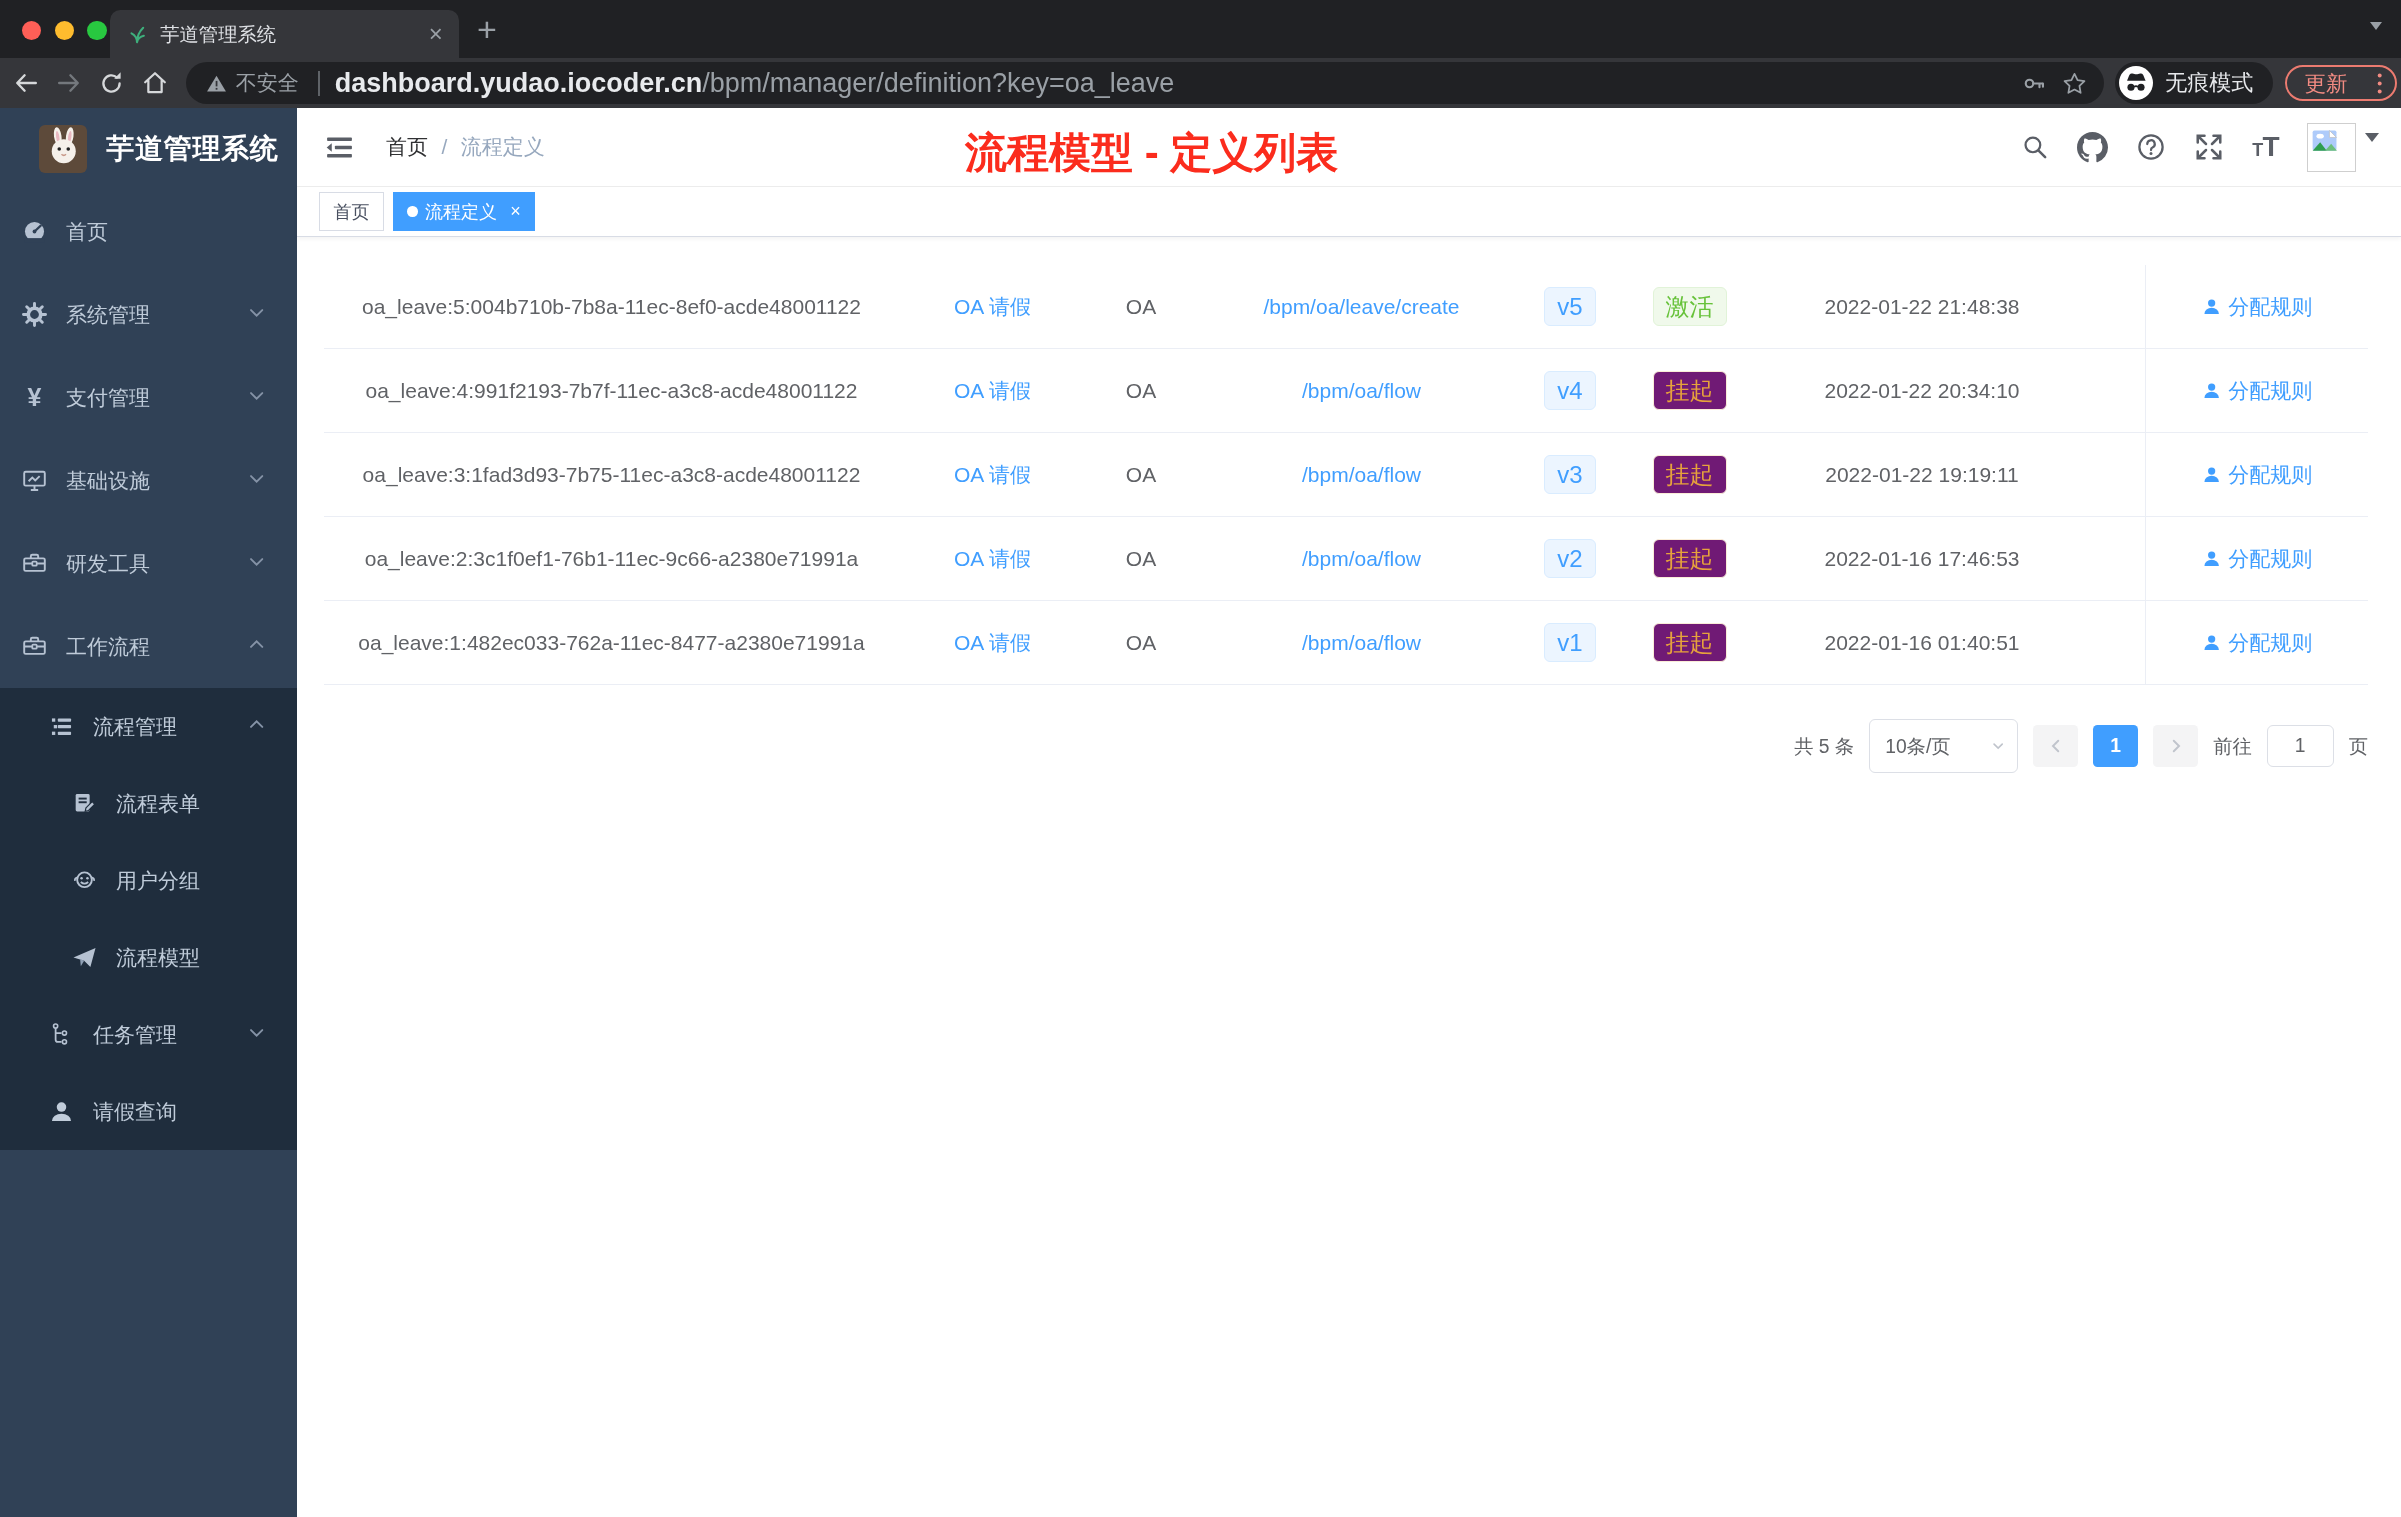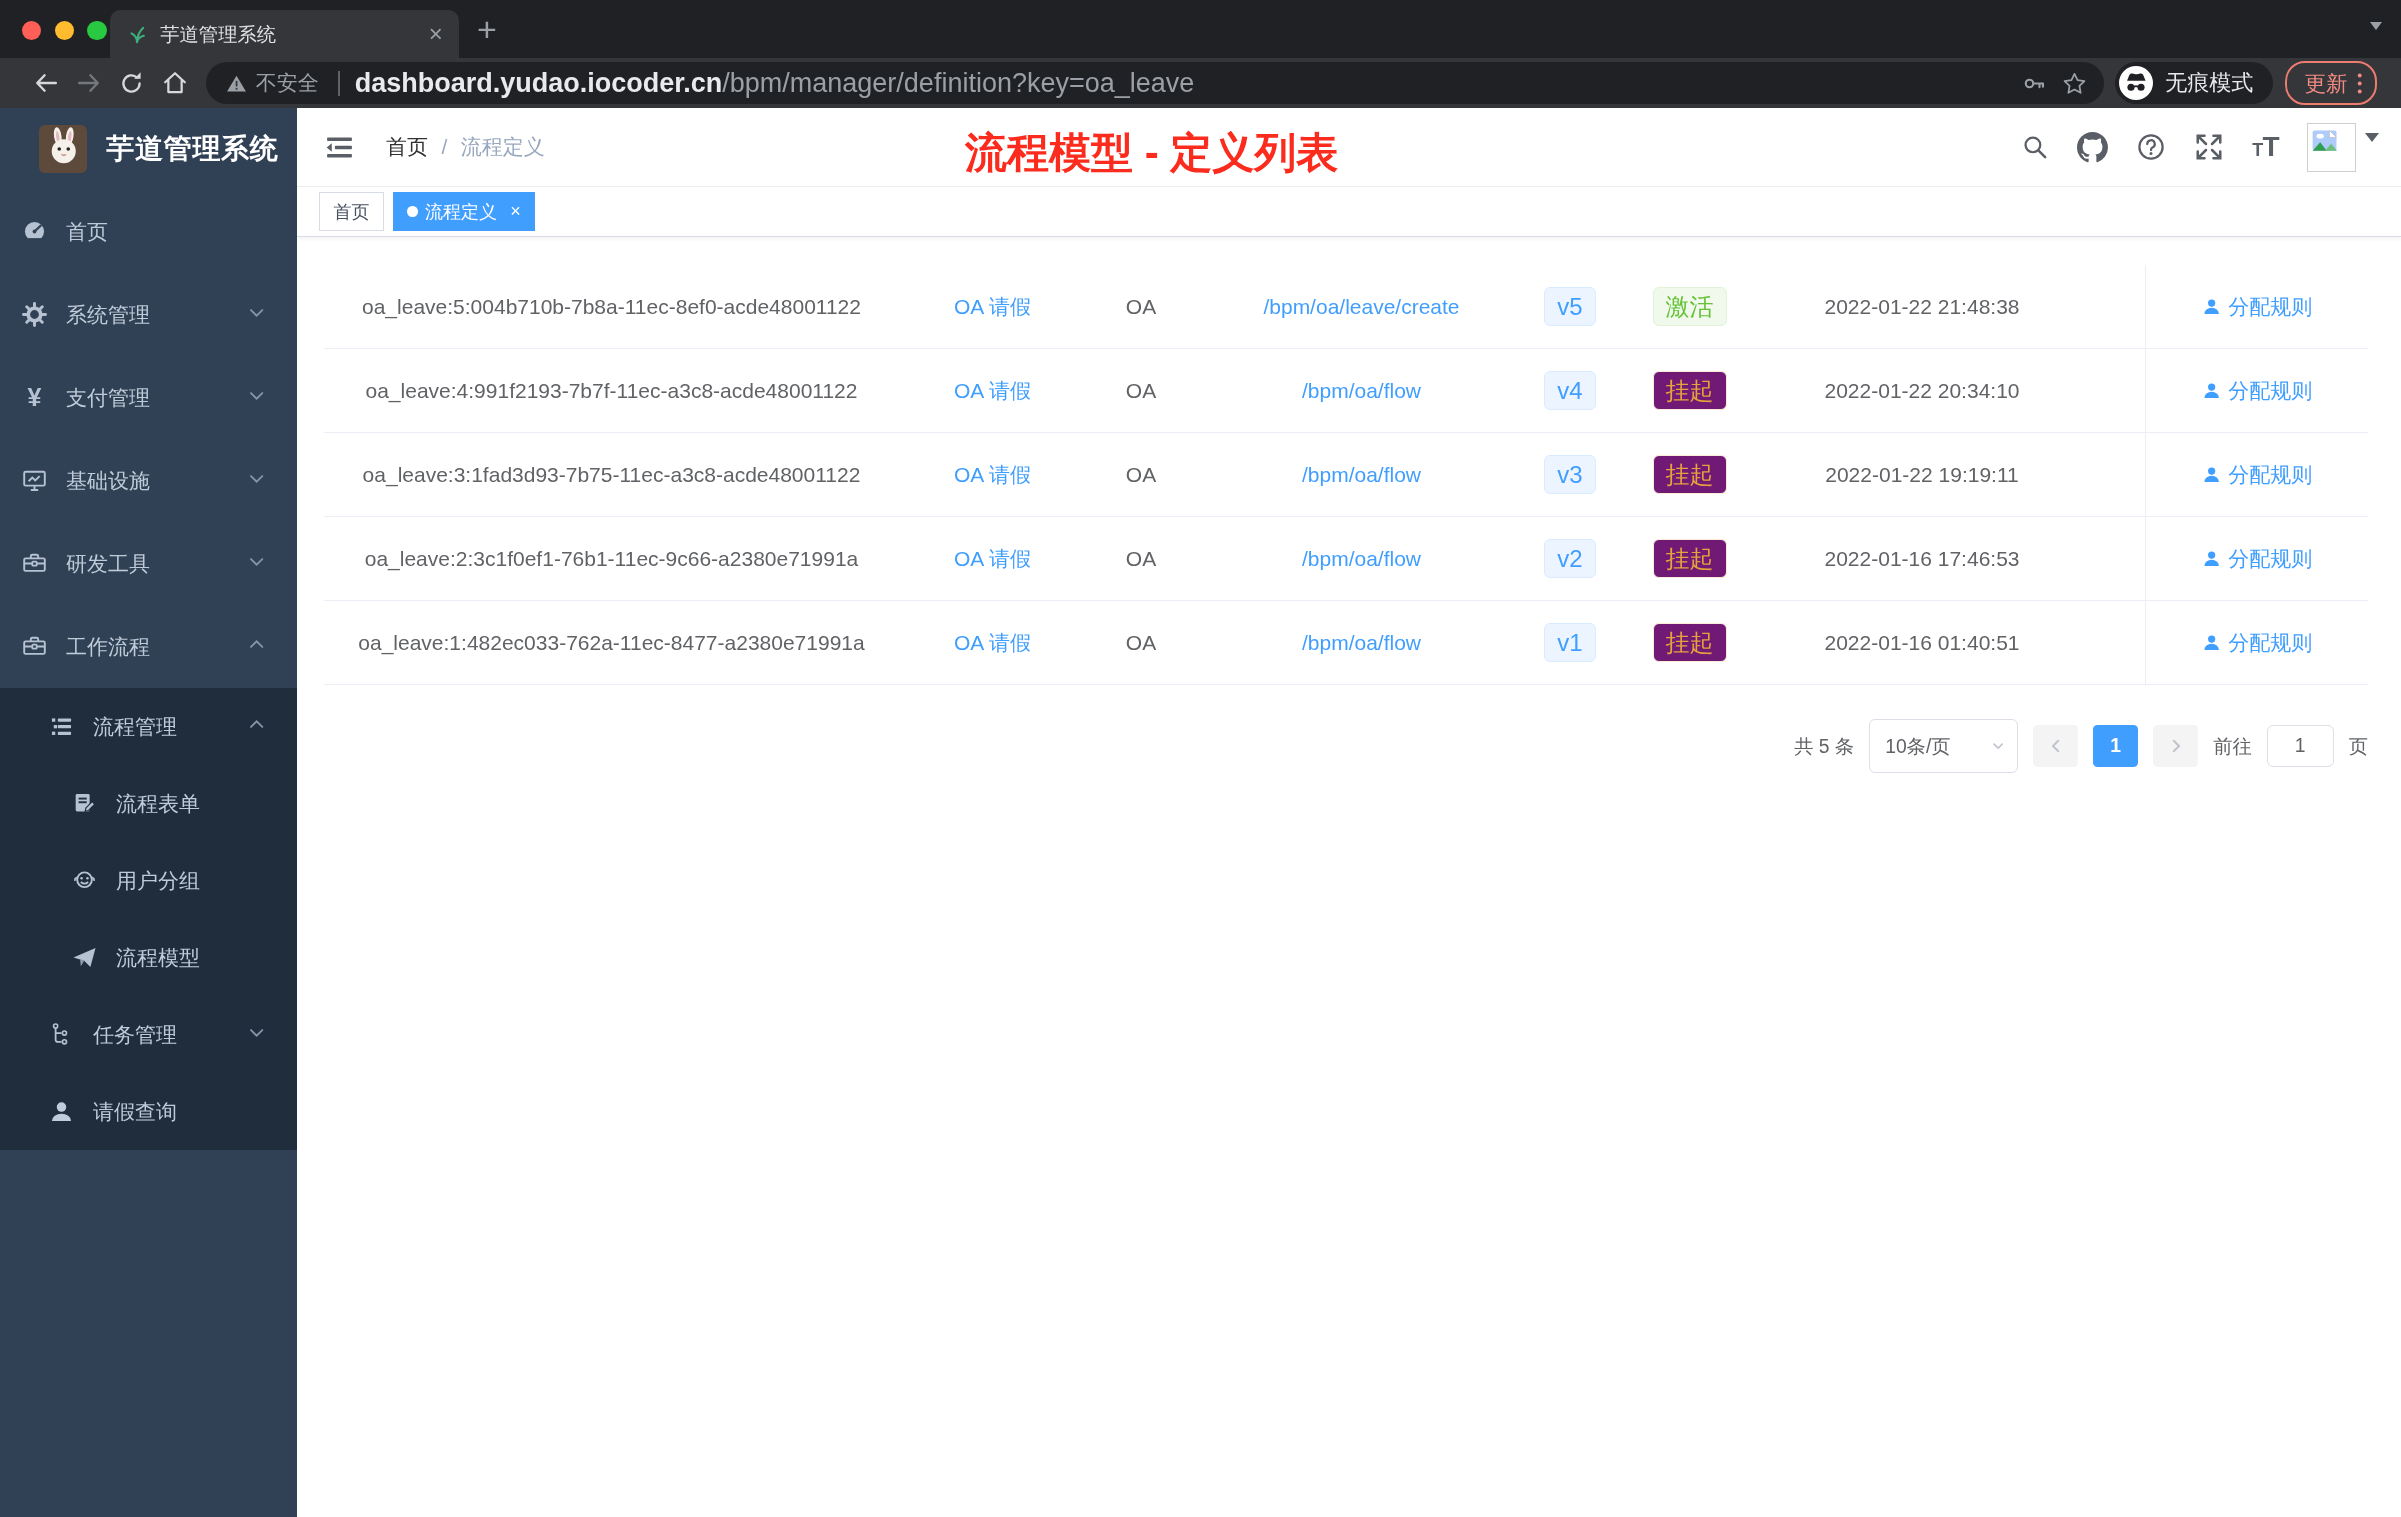--- a/index.html
+++ b/index.html
@@ -10,31 +10,31 @@
   .tabstrip{height:58px;background:#202124;position:relative}
   .traffic{position:absolute;left:22px;top:21px;display:flex;gap:13.4px}
   .traffic span{width:19.3px;height:19.3px;border-radius:50%;display:block}
   .tl-red{background:#ff5f57}.tl-yellow{background:#febc2e}.tl-green{background:#28c840}
   .btab{position:absolute;left:110px;top:10.4px;width:349px;height:48px;background:#35363a;border-radius:10.4px 10.4px 0 0;display:flex;align-items:center;padding:0 16.3px;color:#dfe1e5;font-size:19.3px}
   .btab .fav{margin-right:12px;flex-shrink:0}
   .btab .bclose{margin-left:auto;color:#9aa0a6;font-size:24px;line-height:1}
   .newtab{position:absolute;left:477px;top:10.4px;color:#9aa0a6;font-size:34px;font-weight:300;line-height:39px}
   .strip-caret{position:absolute;right:19.3px;top:22px;width:0;height:0;border:6.7px solid transparent;border-top:8.2px solid #9aa0a6}
 
-  .toolbar{height:50px;background:#35363a;display:flex;align-items:center;padding:0 24px}
+  .toolbar{height:50px;background:#35363a;display:flex;align-items:center;padding:0 4px}
   .navbtn{width:43px;height:43px;display:flex;align-items:center;justify-content:center;flex-shrink:0}
   .omnibox{height:42px;background:#202124;border-radius:21px;display:flex;align-items:center;padding:0 10.4px 0 19.3px;flex:1;margin:0 10.4px;min-width:0}
   .sec-label{color:#9aa0a6;font-size:21px;margin:0 4.5px 0 9px;flex-shrink:0}
   .omni-div{width:1.5px;height:25px;background:#5f6368;margin:0 15px;flex-shrink:0}
   .url{font-size:27px;white-space:nowrap;overflow:hidden;flex:1}
   .url .host{color:#e8eaed;font-weight:700}
   .url .path{color:#9aa0a6}
   .omni-ic{width:40px;height:40px;display:flex;align-items:center;justify-content:center;flex-shrink:0}
   .incog{height:42px;background:#202124;border-radius:21px;display:flex;align-items:center;gap:12px;padding:0 19.3px 0 4.5px;color:#e8eaed;font-size:22px;flex-shrink:0;margin-right:12px}
-  .updbtn{height:44px;border:2.2px solid #ec7b70;border-radius:20px;color:#f28b82;font-size:21.5px;display:flex;align-items:center;gap:8px;padding:0 12px 0 18px;flex-shrink:0}
+  .updbtn{height:36px;border:2.2px solid #ec7b70;border-radius:20px;color:#f28b82;font-size:21.5px;display:flex;align-items:center;gap:28px;padding:0 12px 0 18px;flex-shrink:0}
 
   
   .app{display:flex;height:1409px}
   .sidebar{width:297px;background:#304156;flex-shrink:0;overflow:hidden}
   .logo{height:82px;display:flex;align-items:center;padding-left:39px}
   .logo-title{margin-left:19.3px;color:#fff;font-weight:700;font-size:28px;letter-spacing:0.7px}
   .menu-item{height:83px;display:flex;align-items:center;padding-left:21px;color:#bfcbd9;font-size:21px;position:relative;cursor:pointer}
   .menu-item .mi{width:27px;margin-right:18px;flex-shrink:0;display:flex;justify-content:center}
   .menu-item .chev{position:absolute;right:31px;top:50%;transform:translateY(-50%)}
   .submenu{background:#1f2d3d}

